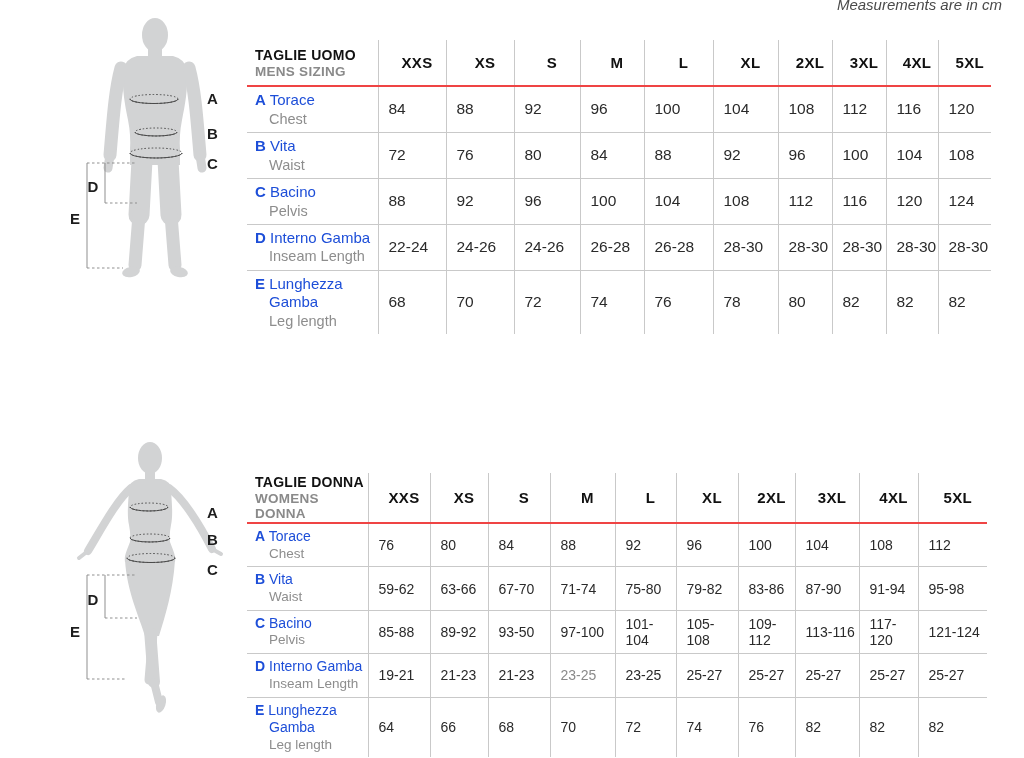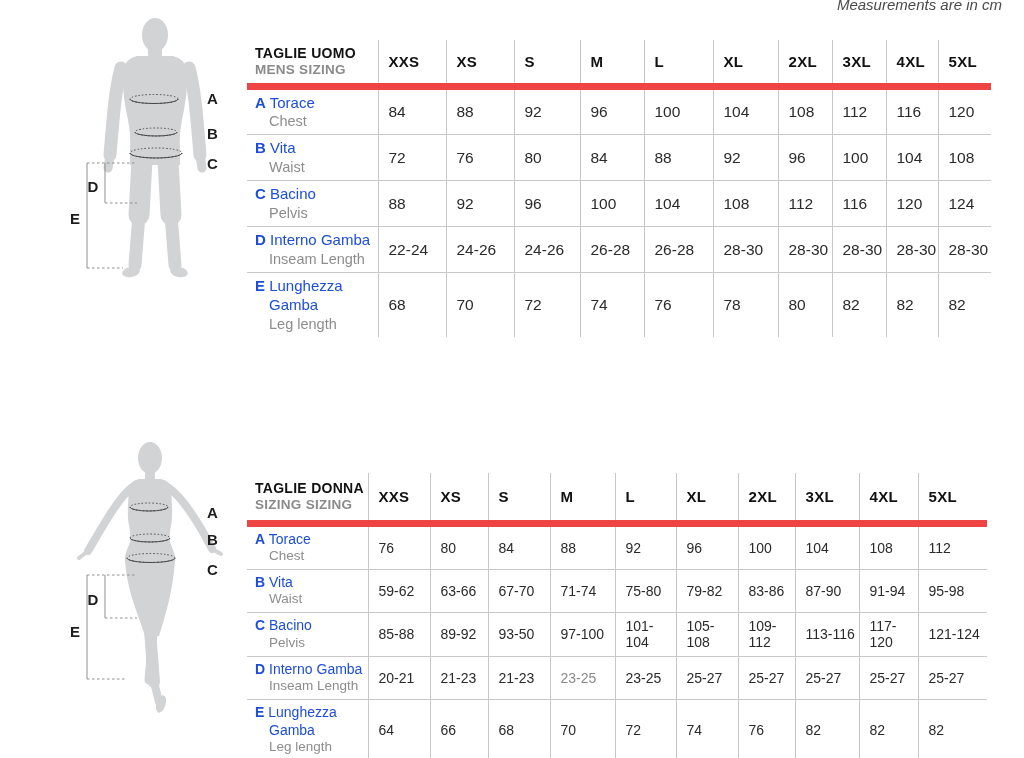--- a/index.html
+++ b/index.html
@@ -11,24 +11,24 @@
   svg.fig { position:absolute; left:55px; }
   #fig-men { top:10px; }
   #fig-women { top:430px; }
   .fig text { font-family:"Liberation Sans","DejaVu Sans",sans-serif; font-weight:bold; font-size:15px; fill:#1d1d1d; }
 
   table.size-table { position:absolute; border-collapse:collapse; table-layout:fixed; }
   #table-0 { left:247px; top:40px; width:744px; }
   #table-1 { left:247px; top:473px; width:740px; }
   .size-table th, .size-table td { vertical-align:middle; text-align:left; font-weight:normal; }
   .size-table th + th, .size-table td + td { border-left:1px solid #c9c9c9; }
-  .size-table thead th { border-bottom:7px solid #ef4444; }
+  .size-table thead th { border-bottom:2px solid #ef4444; }
   .size-table tbody tr:not(:last-child) td { border-bottom:1px solid #c9c9c9; }
 
-  .size-table th.size-head { font-weight:bold; font-size:15px; color:#111; padding-left:10px; letter-spacing:.02em; }
+  .size-table th.size-head { font-weight:bold; font-size:15px; color:#111; padding-left:10px; letter-spacing:.02em;text-align:center; }
   .title-it { font-weight:bold; font-size:14px; color:#111; letter-spacing:.02em; }
   .title-en { font-weight:bold; font-size:13.5px; color:#8a8a8a; letter-spacing:.02em; margin-top:1px; }
   th.label-head { padding-left:8px; }
 
   td.label-cell { padding:4px 4px 4px 8px; }
   .l1 { font-size:15px; color:#1d4ed8; padding-left:14px; text-indent:-14px; line-height:1.25; }
   .l1 b { font-weight:bold; }
   .l2 { font-size:14.5px; color:#8d8d8d; padding-left:14px; line-height:1.25; }
   #table-1 .l1 { font-size:14px; }
   #table-1 .l2 { font-size:13.5px; }
@@ -245,21 +245,21 @@
         <col style="width: 62px;">
         <col style="width: 57px;">
         <col style="width: 64px;">
         <col style="width: 59px;">
         <col style="width: 69px;">
       </colgroup>
       <thead>
         <tr style="height: 50px;">
           <th class="label-head">
             <div class="title-it">TAGLIE DONNA</div>
-            <div class="title-en">SIZING SIZING</div>
+            <div class="title-en">WOMENS DONNA</div>
           </th>
           <th class="size-head">XXS</th>
           <th class="size-head">XS</th>
           <th class="size-head">S</th>
           <th class="size-head">M</th>
           <th class="size-head">L</th>
           <th class="size-head">XL</th>
           <th class="size-head">2XL</th>
           <th class="size-head">3XL</th>
           <th class="size-head">4XL</th>
@@ -313,21 +313,21 @@
           <td class="val">109-112</td>
           <td class="val">113-116</td>
           <td class="val">117-120</td>
           <td class="val">121-124</td>
         </tr>
         <tr style="height: 38px;">
           <td class="label-cell">
             <div class="l1"><b>D</b> Interno Gamba</div>
             <div class="l2">Inseam Length</div>
           </td>
-          <td class="val">20-21</td>
+          <td class="val">19-21</td>
           <td class="val">21-23</td>
           <td class="val">21-23</td>
           <td class="val muted">23-25</td>
           <td class="val">23-25</td>
           <td class="val">25-27</td>
           <td class="val">25-27</td>
           <td class="val">25-27</td>
           <td class="val">25-27</td>
           <td class="val">25-27</td>
         </tr>

